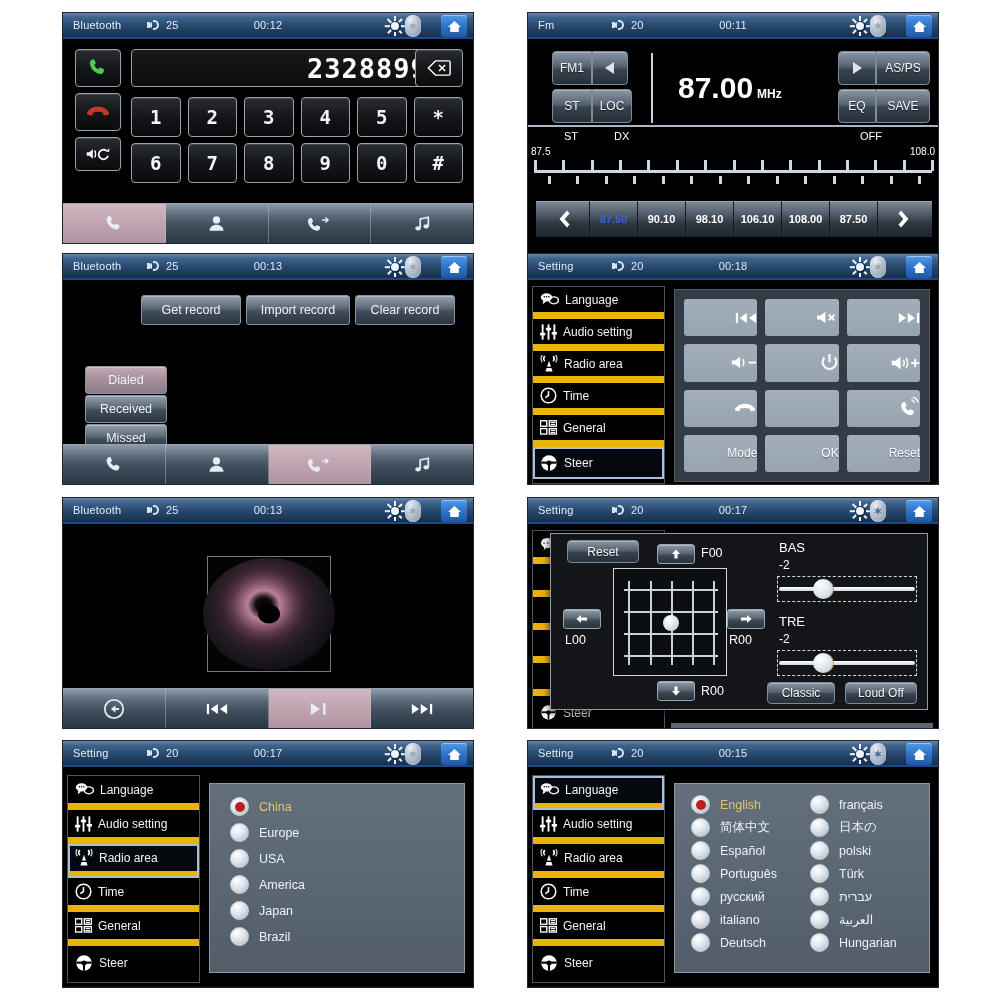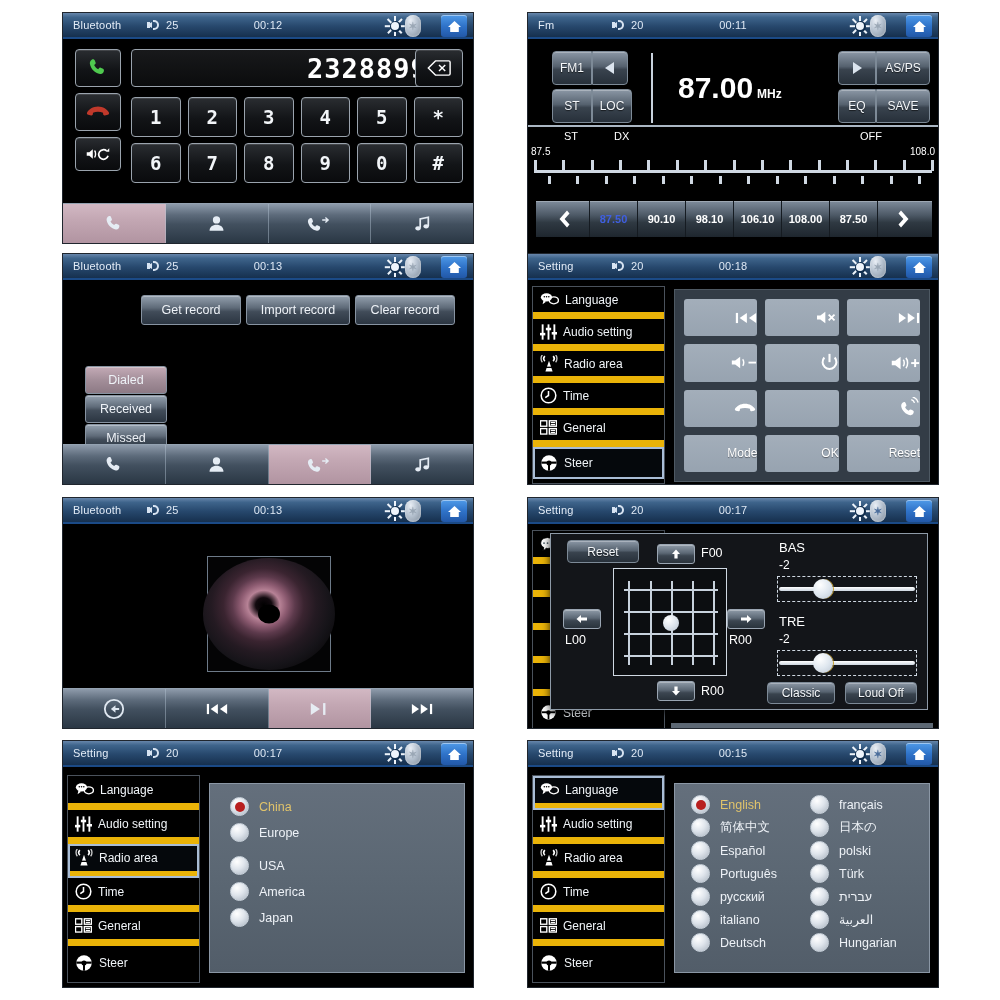--- a/index.html
+++ b/index.html
@@ -993,35 +993,39 @@
             </svg>
           </span>
           <span>Steer</span>
         </div>
       </div>
     <div class="optpane" id="p7-pane" style="left:146px;top:42px;width:256px;height:190px;padding:13px 0 0 20px;">
         <div class="radio-row" style="margin-bottom: 7px;">
           <span class="radio-dot on"></span>
           <span class="radio-lab sel">China</span>
         </div>
-        <div class="radio-row" style="margin-bottom: 14px;">
+        <div class="radio-row" style="margin-bottom: 7px;">
           <span class="radio-dot"></span>
           <span class="radio-lab">Europe</span>
         </div>
         <div class="radio-row" style="margin-bottom: 7px;">
           <span class="radio-dot"></span>
           <span class="radio-lab">USA</span>
         </div>
         <div class="radio-row" style="margin-bottom: 7px;">
           <span class="radio-dot"></span>
           <span class="radio-lab">America</span>
         </div>
         <div class="radio-row" style="margin-bottom: 7px;">
           <span class="radio-dot"></span>
           <span class="radio-lab">Japan</span>
+        </div>
+        <div class="radio-row" style="margin-bottom: 7px;">
+          <span class="radio-dot"></span>
+          <span class="radio-lab">Brazil</span>
         </div>
       </div>
   </div>
 
   <div class="unit" style="left:527px;top:740px;width:412px;height:248px;">
     <div class="statusbar">
       <span class="sb-title">Setting</span>
       <span class="sb-vol">
         <span class="spk">
             <i></i>

